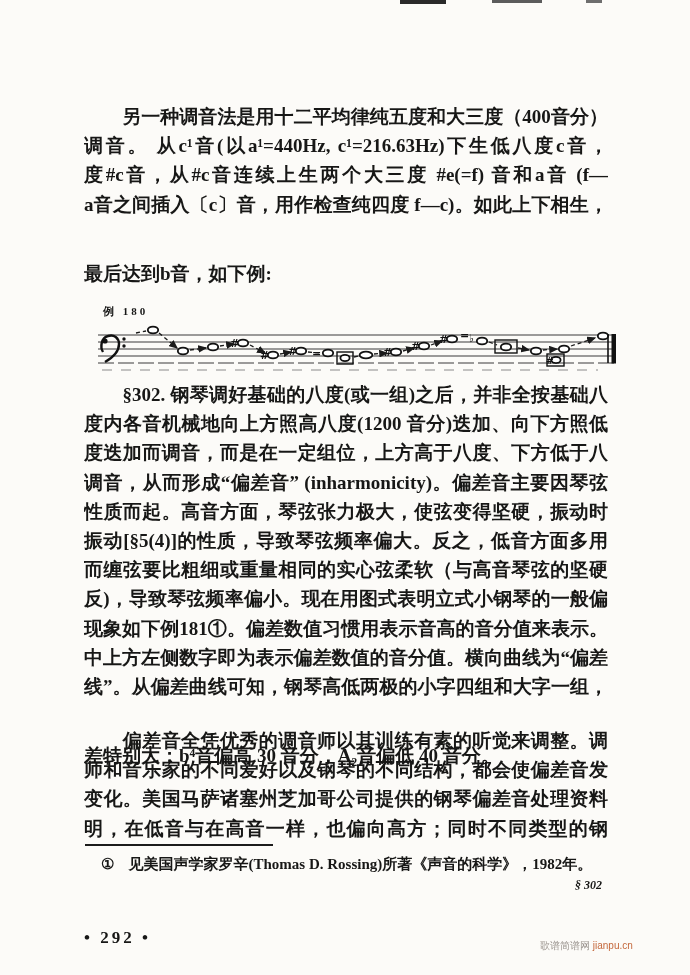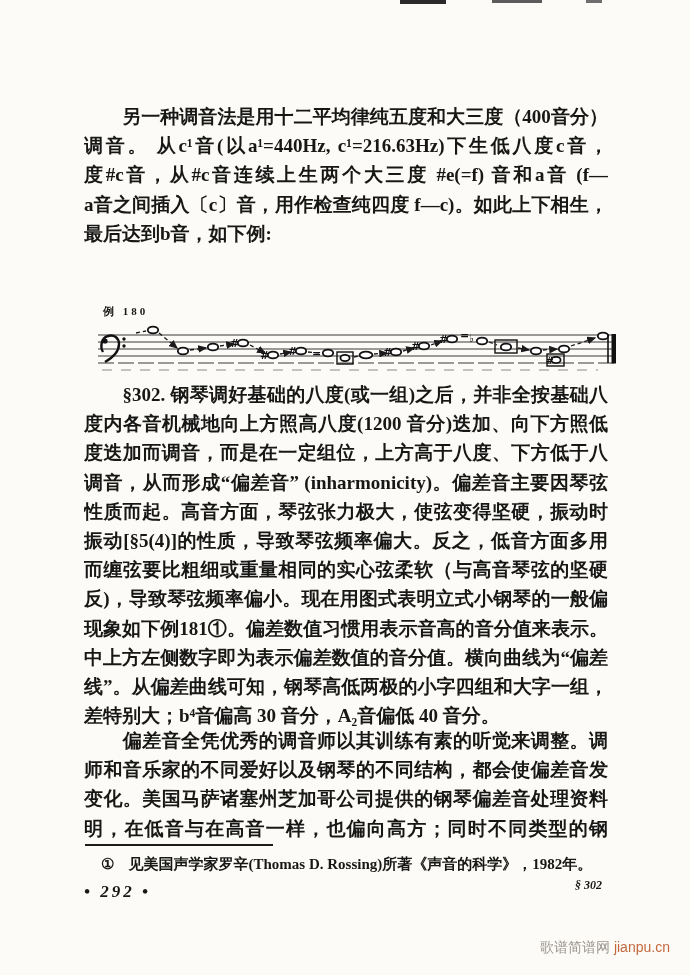--- a/index.html
+++ b/index.html
@@ -24,21 +24,21 @@
     font-weight: 600;
   }
   .tline {
     height: 29.2px;
     line-height: 29.2px;
     overflow: hidden;
     text-align: justify;
     text-align-last: justify;
     text-justify: inter-character;
   }
-  .tline.short { text-align-last: left; }
+  .tline.short { text-align-last: left; margin-top: 40px; }
 
   .para1 { top: 102px; }
   .para2 { top: 380px; }
   .para3 { top: 726px; }
 
   .example-label {
     position: absolute;
     left: 103px; top: 304px;
     font-size: 11px; font-weight: 700;
     letter-spacing: 3px;
@@ -56,39 +56,38 @@
     left: 75px; top: 852px;
     width: 540px;
     font-size: 15px;
     font-weight: 600;
     line-height: 24px;
   }
   .footnote .fn-marker { margin-left: 26px; margin-right: 14px; }
 
   .footer-left {
     position: absolute;
-    left: 84px; top: 882px;
+    left: 84px; top: 928px;
     font-size: 17px;
     font-weight: 700;
-    font-style: italic;
     letter-spacing: 3px;
     text-align: right;
   }
   .footer-right {
     position: absolute;
     right: 88px; top: 878px;
     font-size: 12px;
     font-weight: 600;
     font-style: italic;
   }
 
   .watermark {
     position: absolute;
     left: 540px; top: 939px;
-    font-size: 14px;
+    font-size: 10px;
     font-family: "Liberation Sans", "DejaVu Sans", sans-serif;
     white-space: nowrap;
   }
   .wm-site { color: #9a948e; }
   .wm-url  { color: #c4683c; }
 </style>
 </head>
 <body>
 
 <div>

